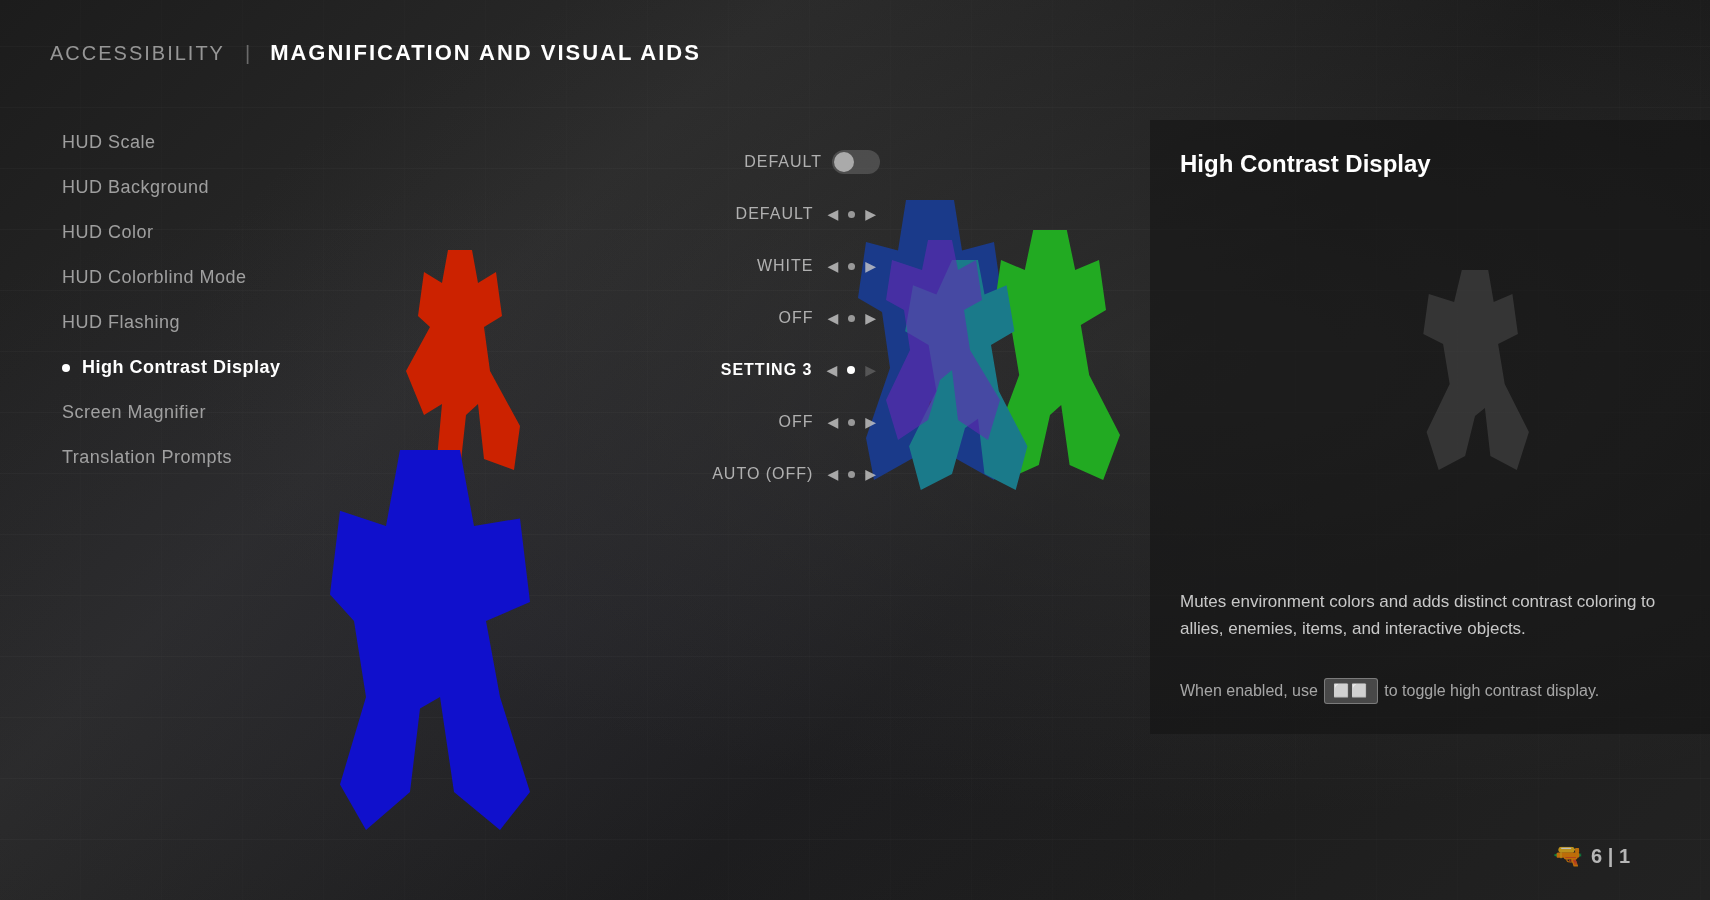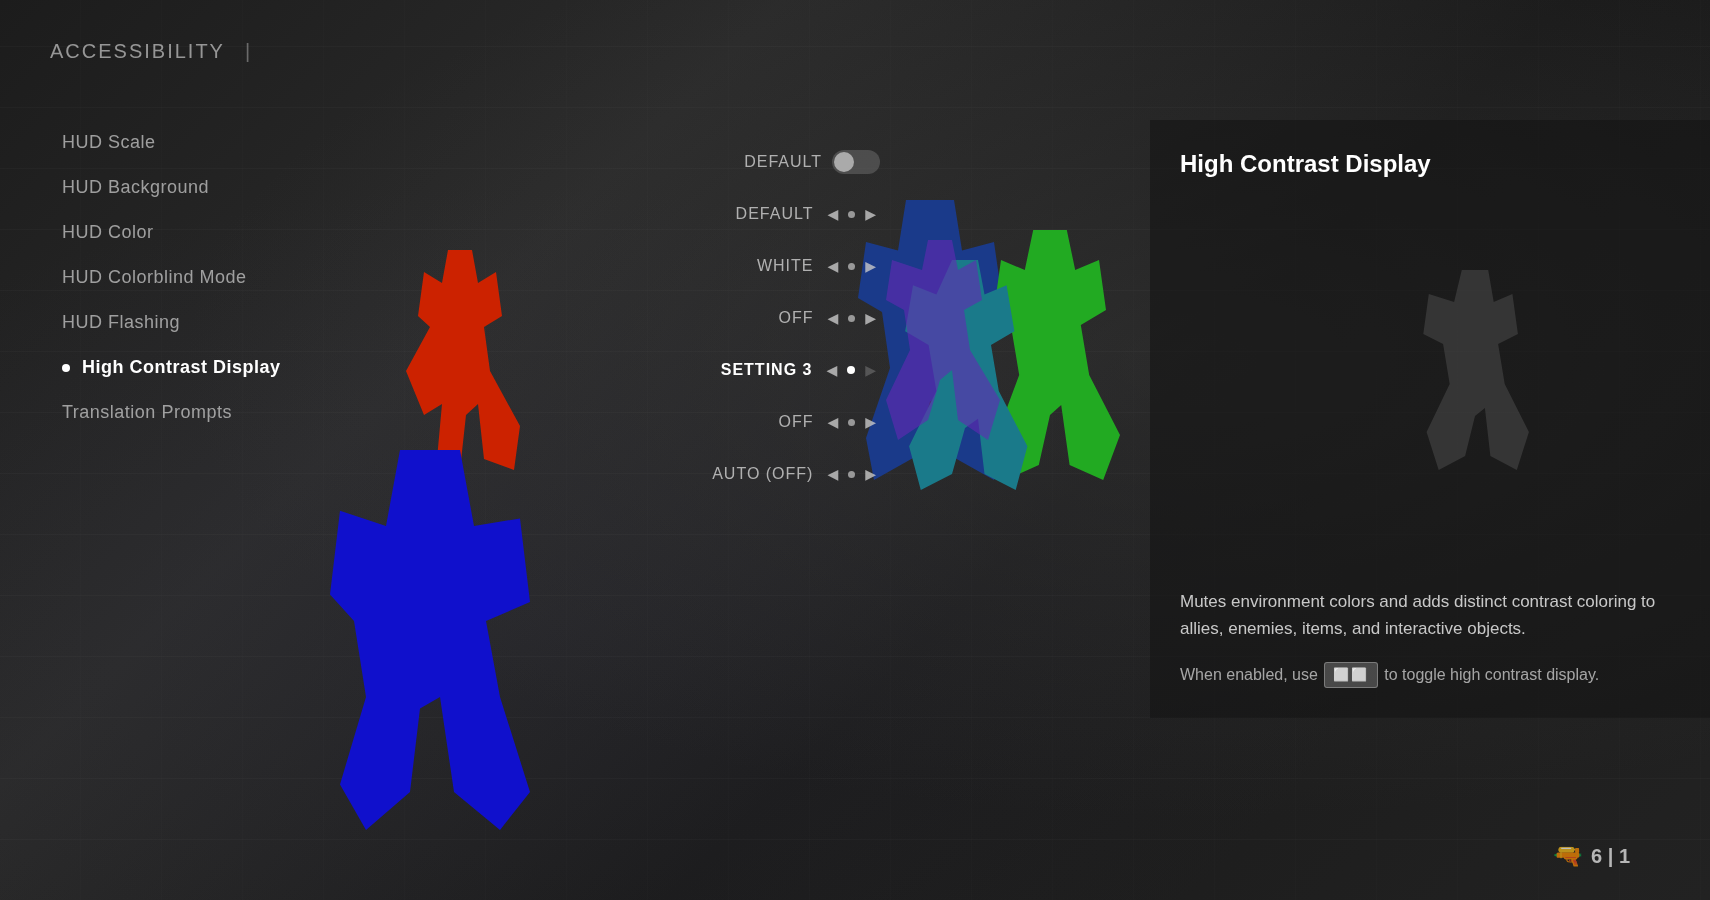--- a/index.html
+++ b/index.html
@@ -311,21 +311,21 @@
     .preview-area {
       height: 360px;
       position: relative;
       margin-bottom: 20px;
     }
 
     .info-description {
       color: rgba(220,220,220,0.9);
       font-size: 17px;
       line-height: 1.6;
-      margin-bottom: 20px;
+      margin-bottom: 36px;
     }
 
     .info-hint {
       color: rgba(200,200,200,0.8);
       font-size: 16px;
       line-height: 1.5;
       display: flex;
       align-items: center;
       gap: 6px;
     }
@@ -375,20 +375,21 @@
 <div class="char-teal"></div>
 <div class="char-purple-overlay"></div>
 <div class="char-white"></div>
 <div class="char-blue-front"></div>
 
 <div class="ui-container">
 
   <div class="header">
     <span class="header-accessibility">ACCESSIBILITY</span>
     <span class="header-divider">|</span>
+    <span class="header-title">MAGNIFICATION AND VISUAL AIDS</span>
   </div>
 
   <div class="settings-list">
 
     <div class="setting-item">
       <span class="setting-label">HUD Scale</span>
     </div>
 
     <div class="setting-item">
       <span class="setting-label">HUD Background</span>
@@ -404,20 +405,23 @@
 
     <div class="setting-item">
       <span class="setting-label">HUD Flashing</span>
     </div>
 
     <div class="setting-item active">
       <span class="active-dot"></span>
       <span class="setting-label">High Contrast Display</span>
     </div>
 
+    <div class="setting-item">
+      <span class="setting-label">Screen Magnifier</span>
+    </div>
 
     <div class="setting-item">
       <span class="setting-label">Translation Prompts</span>
     </div>
 
   </div>
 
   <div class="controls-panel">
 
     <div class="control-row">

